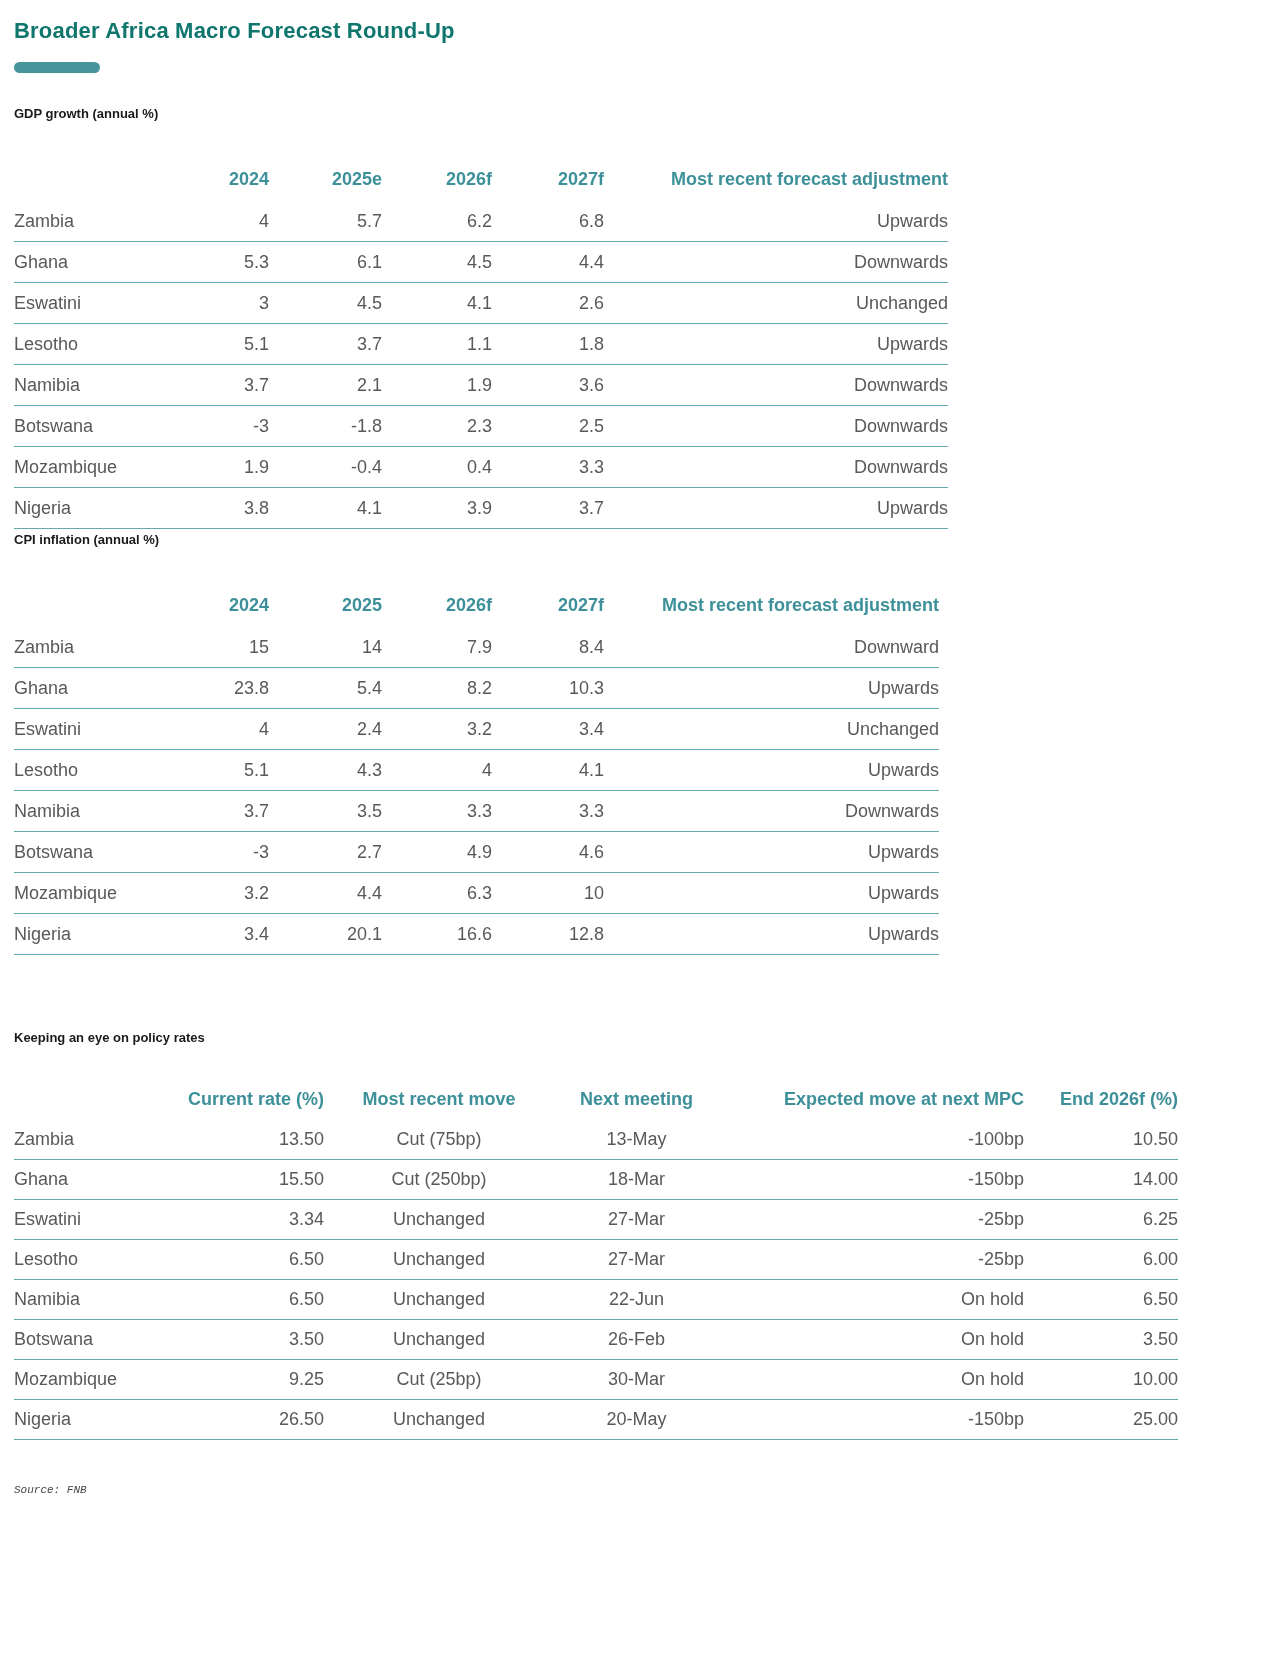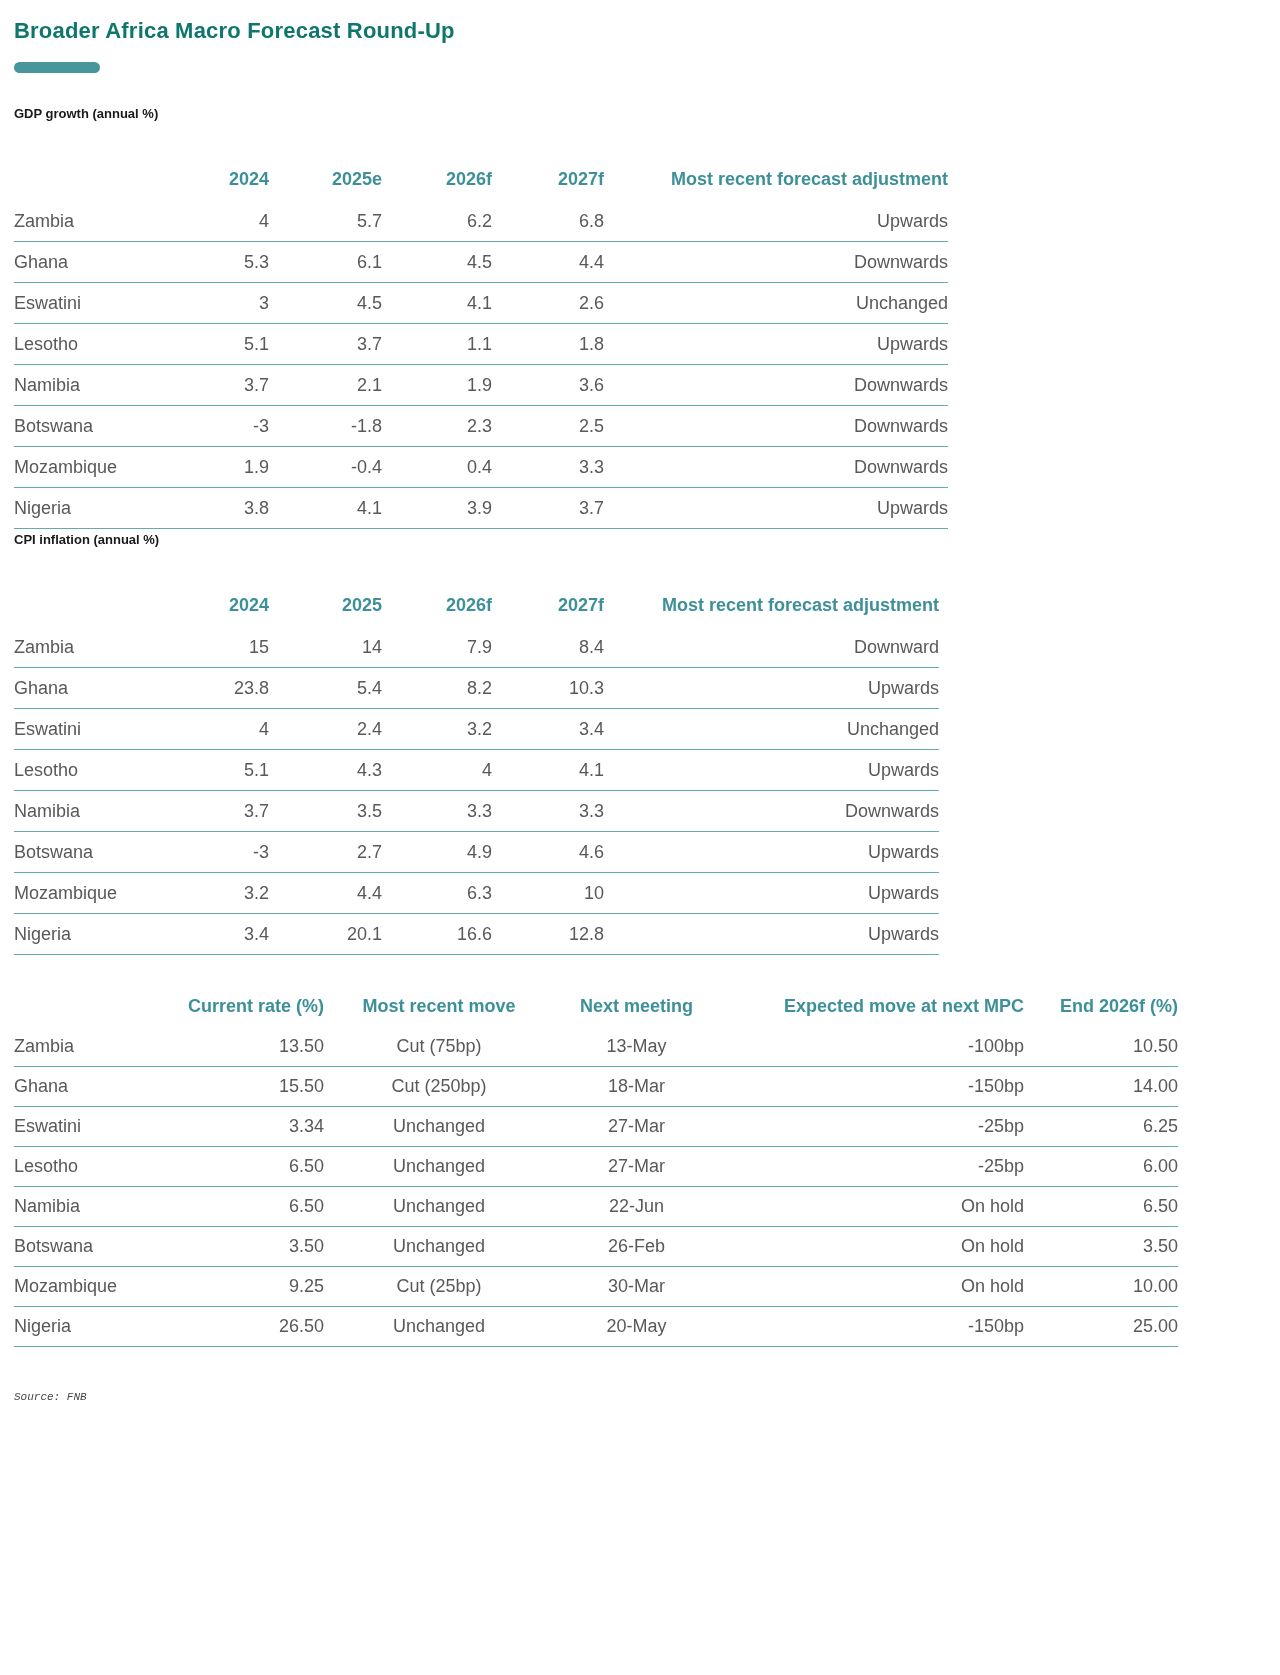--- a/index.html
+++ b/index.html
@@ -269,20 +269,21 @@
             <td class="al-right">20.1</td>
             <td class="al-right">16.6</td>
             <td class="al-right">12.8</td>
             <td class="al-right">Upwards</td>
           </tr>
         </tbody>
     </table>
   </section>
 
   <section class="sec-policy">
+    <h2 class="section-title">Keeping an eye on policy rates</h2>
     <table class="data-table table-policy">
       <colgroup>
         <col style="width:150px">
         <col style="width:160px">
         <col style="width:230px">
         <col style="width:165px">
         <col style="width:305px">
         <col>
       </colgroup>
       <thead>

